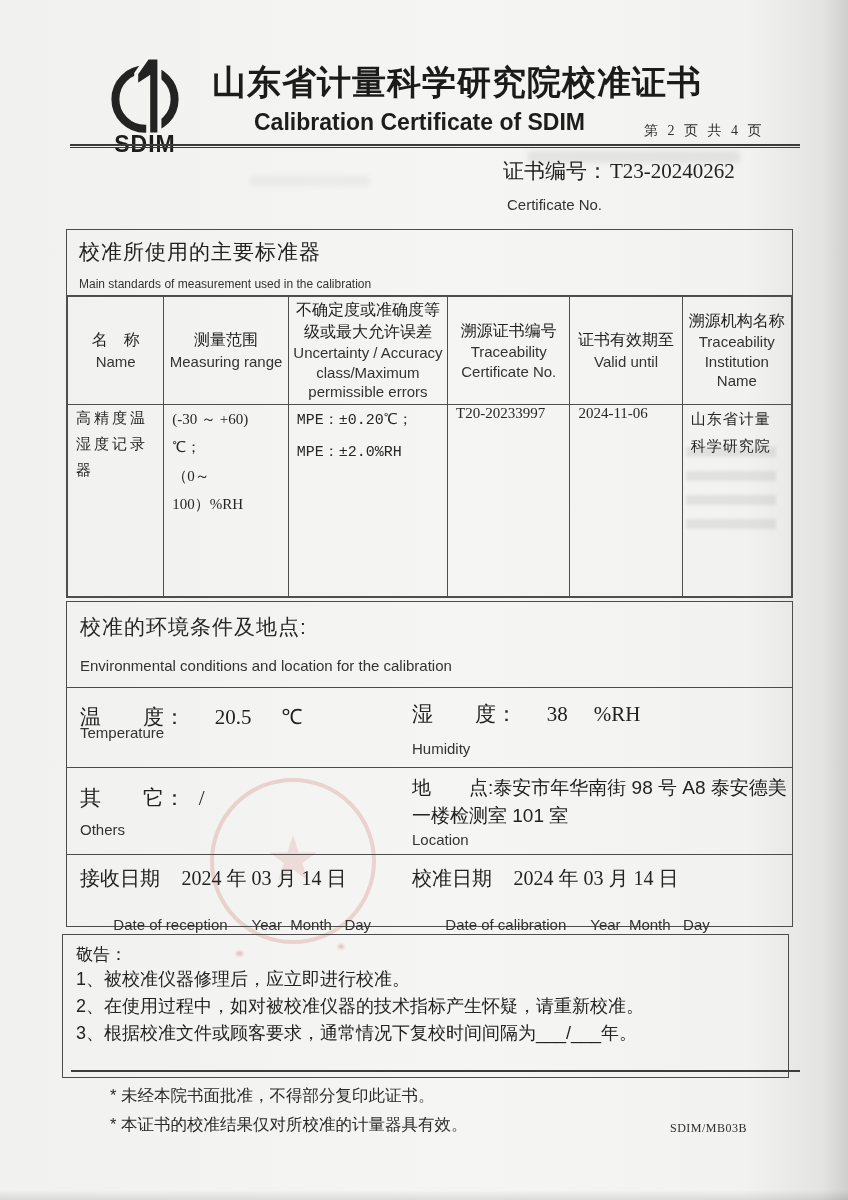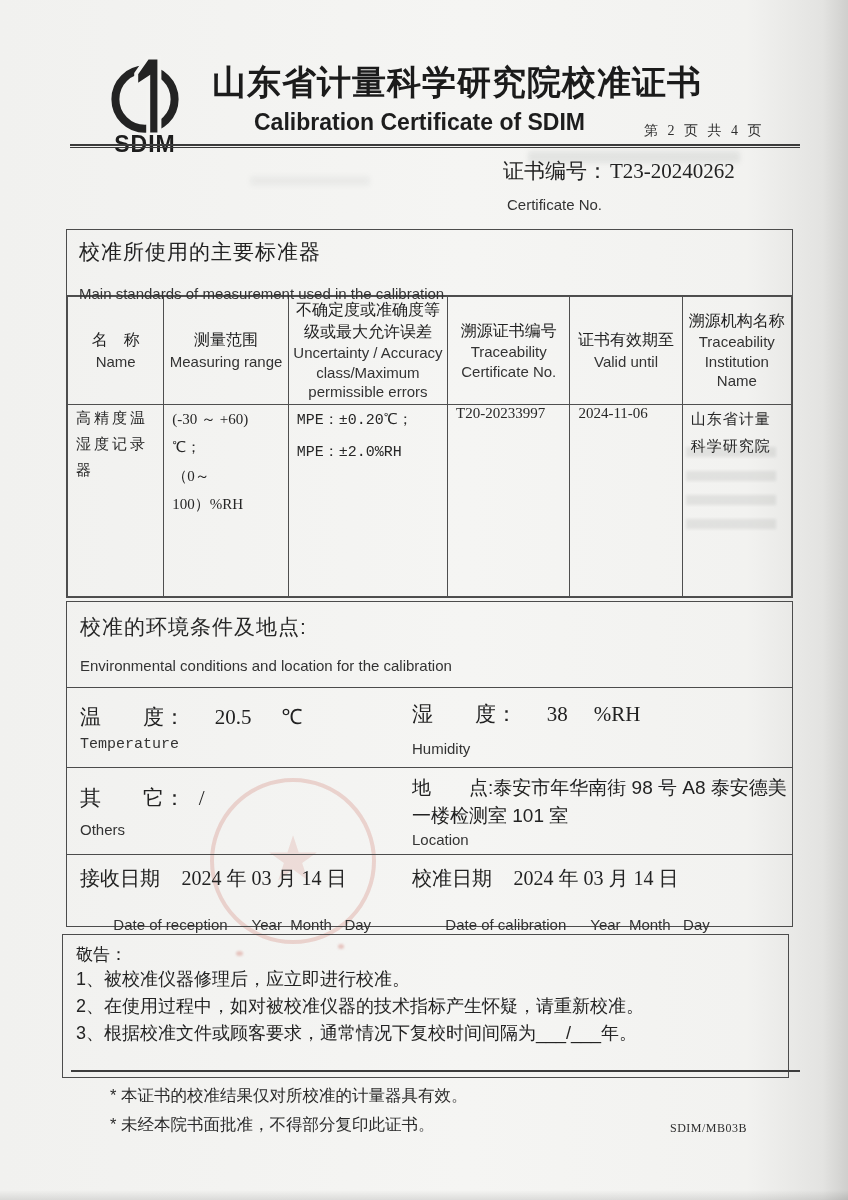--- a/index.html
+++ b/index.html
@@ -46,21 +46,21 @@
   .dbl-line { position:absolute; left:70px; top:144px; width:730px; height:4px;
     border-top:2px solid #3b3b3b; border-bottom:1px solid #3b3b3b; }
   .cert-line { position:absolute; left:503px; top:157px; font-size:21px; font-family:"Liberation Serif", serif; color:#222; }
   .cert-line .val { margin-left:2px; }
   .cert-en { position:absolute; left:507px; top:196px; font-size:15px; color:#333; }
 
   
   .standards { position:absolute; left:66px; top:229px; width:727px; height:369px; border:1.5px solid #4c4c4c; }
   .sec-title { padding:8px 12px 0 12px; height:66px; border-bottom:1px solid #4c4c4c; }
   .sec-title .zh { font-size:21px; letter-spacing:1px; color:#222; }
-  .sec-title .en { font-size:15px; color:#333; margin-top:19px; }
+  .sec-title .en { font-size:12px; color:#333; margin-top:11px; }
   table.std { width:100%; height:301px; border-collapse:collapse; table-layout:fixed; }
   table.std th, table.std td { border:1px solid #4f4f4f; }
   table.std th { height:91px; font-weight:400; text-align:center; vertical-align:middle; padding:2px 4px; }
   table.std th .zh { font-size:16px; color:#222; line-height:1.35; }
   table.std th .en { font-size:15px; color:#333; line-height:1.3; margin-top:1px; }
   table.std td { vertical-align:top; padding:0 8px; font-size:15px; color:#262626; }
   td.c-name { font-size:16px; letter-spacing:3px; line-height:1.75; padding-left:10px; }
   td.c-range { font-family:"Liberation Serif", serif; white-space:pre-line; font-size:14.5px; line-height:1.9; }
   td.c-mpe { font-family:"Liberation Mono", monospace; white-space:pre-line; font-size:13px; line-height:2.15; }
   td.c-cert, td.c-valid { font-family:"Liberation Serif", serif; font-size:15px; padding-left:13px; padding-top:9px; }
@@ -182,21 +182,21 @@
       <div class="zh">校准的环境条件及地点:</div>
       <div class="en">Environmental conditions and location for the calibration</div>
     </div>
 
     <div class="env-row row-th">
       <div class="fld" style="left:13px; top:14px;">
         <span>温　　度：</span>
         <span class="num" style="margin-left:24px;">20.5</span>
         <span class="num" style="margin-left:24px;">℃</span>
       </div>
-      <div class="cap" style="left:13px; top:48px;font-family:Liberation Mono, monospace;">Temperature</div>
+      <div class="cap" style="left:13px; top:36px;">Temperature</div>
 
       <div class="fld" style="left:345px; top:12px;">
         <span>湿　　度：</span>
         <span class="num" style="margin-left:24px;">38</span>
         <span class="num" style="margin-left:20px;">%RH</span>
       </div>
       <div class="cap" style="left:345px; top:52px;">Humidity</div>
     </div>
 
     <div class="env-row row-ol">
@@ -233,18 +233,18 @@
 
   <div class="noticebox">
     <div class="notice-title">敬告：</div>
     <div class="notice-item">1、被校准仪器修理后，应立即进行校准。</div>
     <div class="notice-item">2、在使用过程中，如对被校准仪器的技术指标产生怀疑，请重新校准。</div>
     <div class="notice-item">3、根据校准文件或顾客要求，通常情况下复校时间间隔为___/___年。</div>
   </div>
 
   <div class="footer-line"></div>
   <div class="footnotes">
+    <div>* 未经本院书面批准，不得部分复印此证书。</div>
     <div>* 本证书的校准结果仅对所校准的计量器具有效。</div>
-    <div>* 未经本院书面批准，不得部分复印此证书。</div>
   </div>
   <div class="form-code">SDIM/MB03B</div>
 
 </div>
 
 </body></html>

